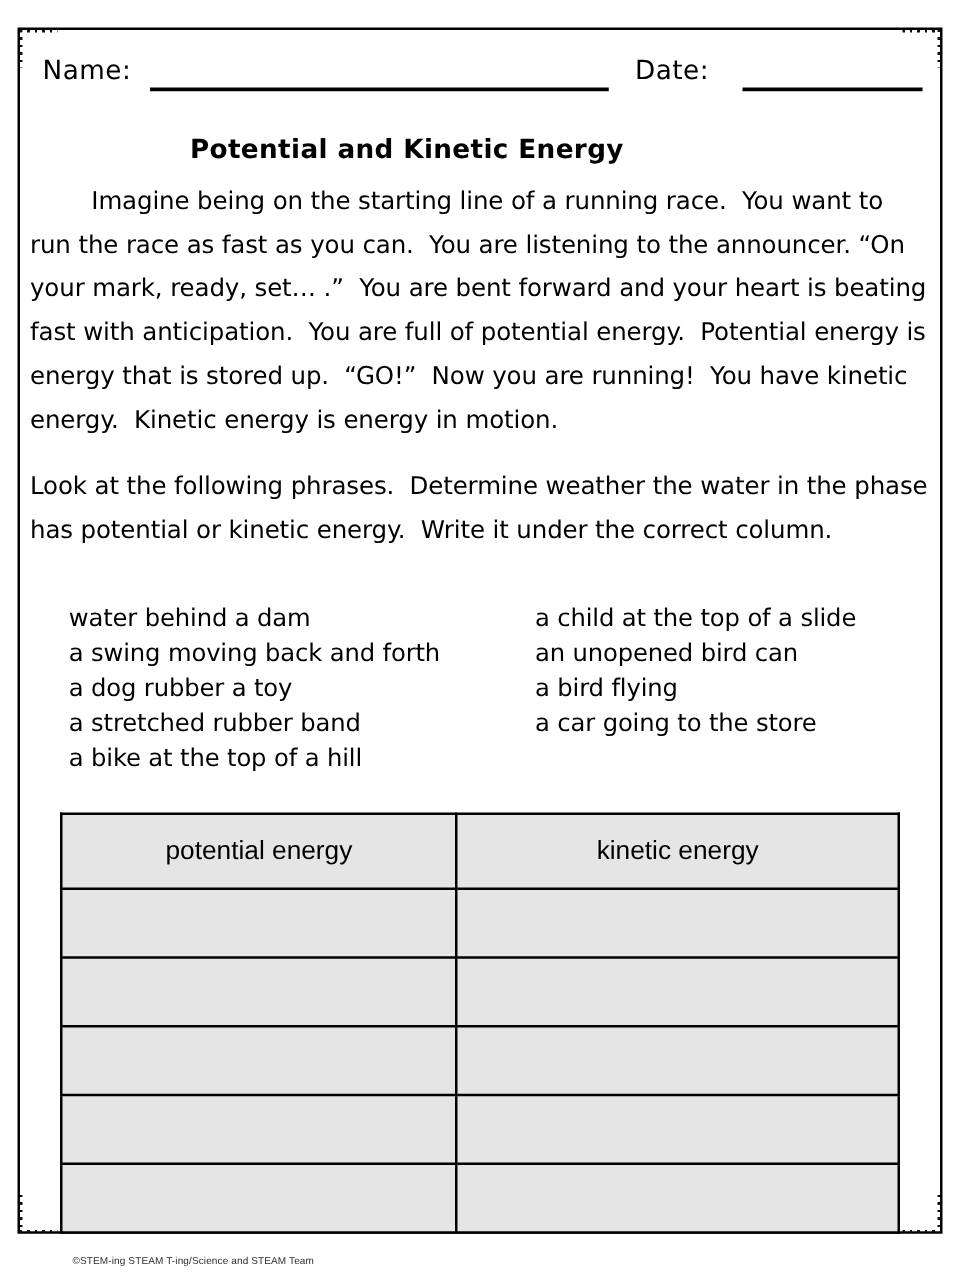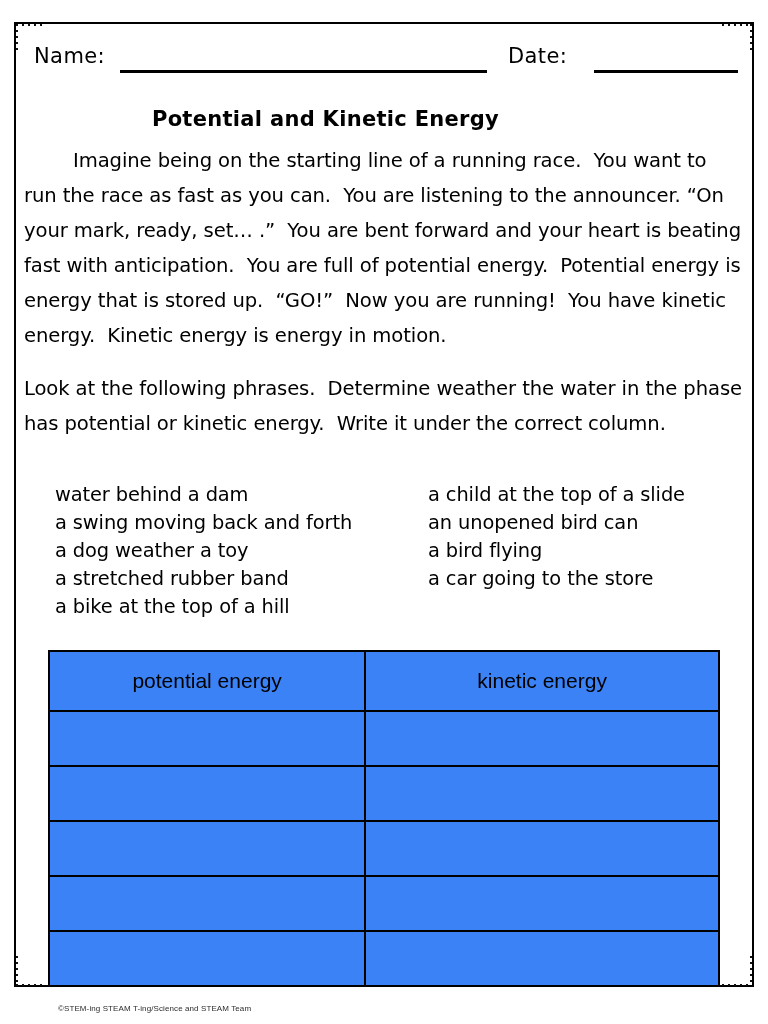--- a/index.html
+++ b/index.html
@@ -149,21 +149,21 @@
     left: 48px;
     top: 650px;
     width: 672px;
     border-collapse: collapse;
     table-layout: fixed;
   }
   .answer-table td {
     border: 2px solid #000;
     height: 55px;
     padding: 0;
-    background: #3b82f6;
+    background: #e5e5e5;
   }
   .answer-table td.col-left  { width: 47.2%; }
   .answer-table td.col-right { width: 52.8%; }
   .answer-table tr.head td {
     height: 60px;
     text-align: center;
     vertical-align: middle;
     font-family: "Liberation Sans", sans-serif;
     font-size: 21px;
     font-weight: 400;
@@ -216,21 +216,21 @@
   <div class="title">Potential and Kinetic Energy</div>
 
   <div class="para intro">        Imagine being on the starting line of a running race.  You want to run the race as fast as you can.  You are listening to the announcer. “On your mark, ready, set… .”  You are bent forward and your heart is beating fast with anticipation.  You are full of potential energy.  Potential energy is energy that is stored up.  “GO!”  Now you are running!  You have kinetic energy.  Kinetic energy is energy in motion.</div>
 
   <div class="para directions">Look at the following phrases.  Determine weather the water in the phase has potential or kinetic energy.  Write it under the correct column.</div>
 
   <div class="phrases">
     <div class="phrase-col left">
       <div class="phrase-item">water behind a dam</div>
       <div class="phrase-item">a swing moving back and forth</div>
-      <div class="phrase-item">a dog weather a toy</div>
+      <div class="phrase-item">a dog rubber a toy</div>
       <div class="phrase-item">a stretched rubber band</div>
       <div class="phrase-item">a bike at the top of a hill</div>
     </div>
     <div class="phrase-col right">
       <div class="phrase-item">a child at the top of a slide</div>
       <div class="phrase-item">an unopened bird can</div>
       <div class="phrase-item">a bird flying</div>
       <div class="phrase-item">a car going to the store</div>
     </div>
   </div>

